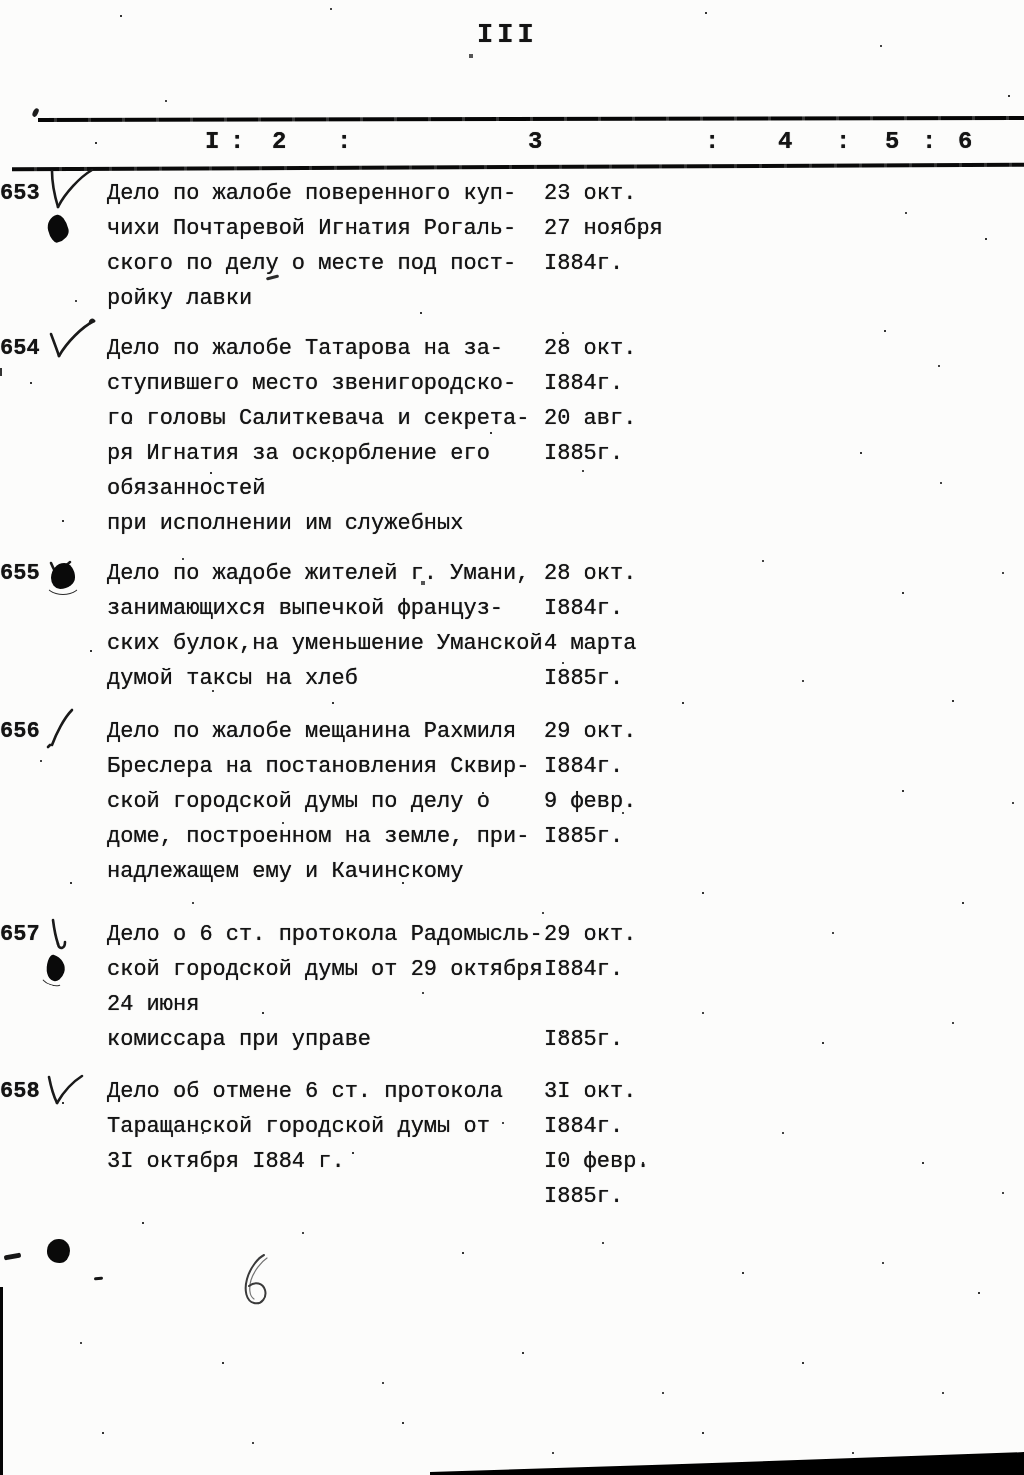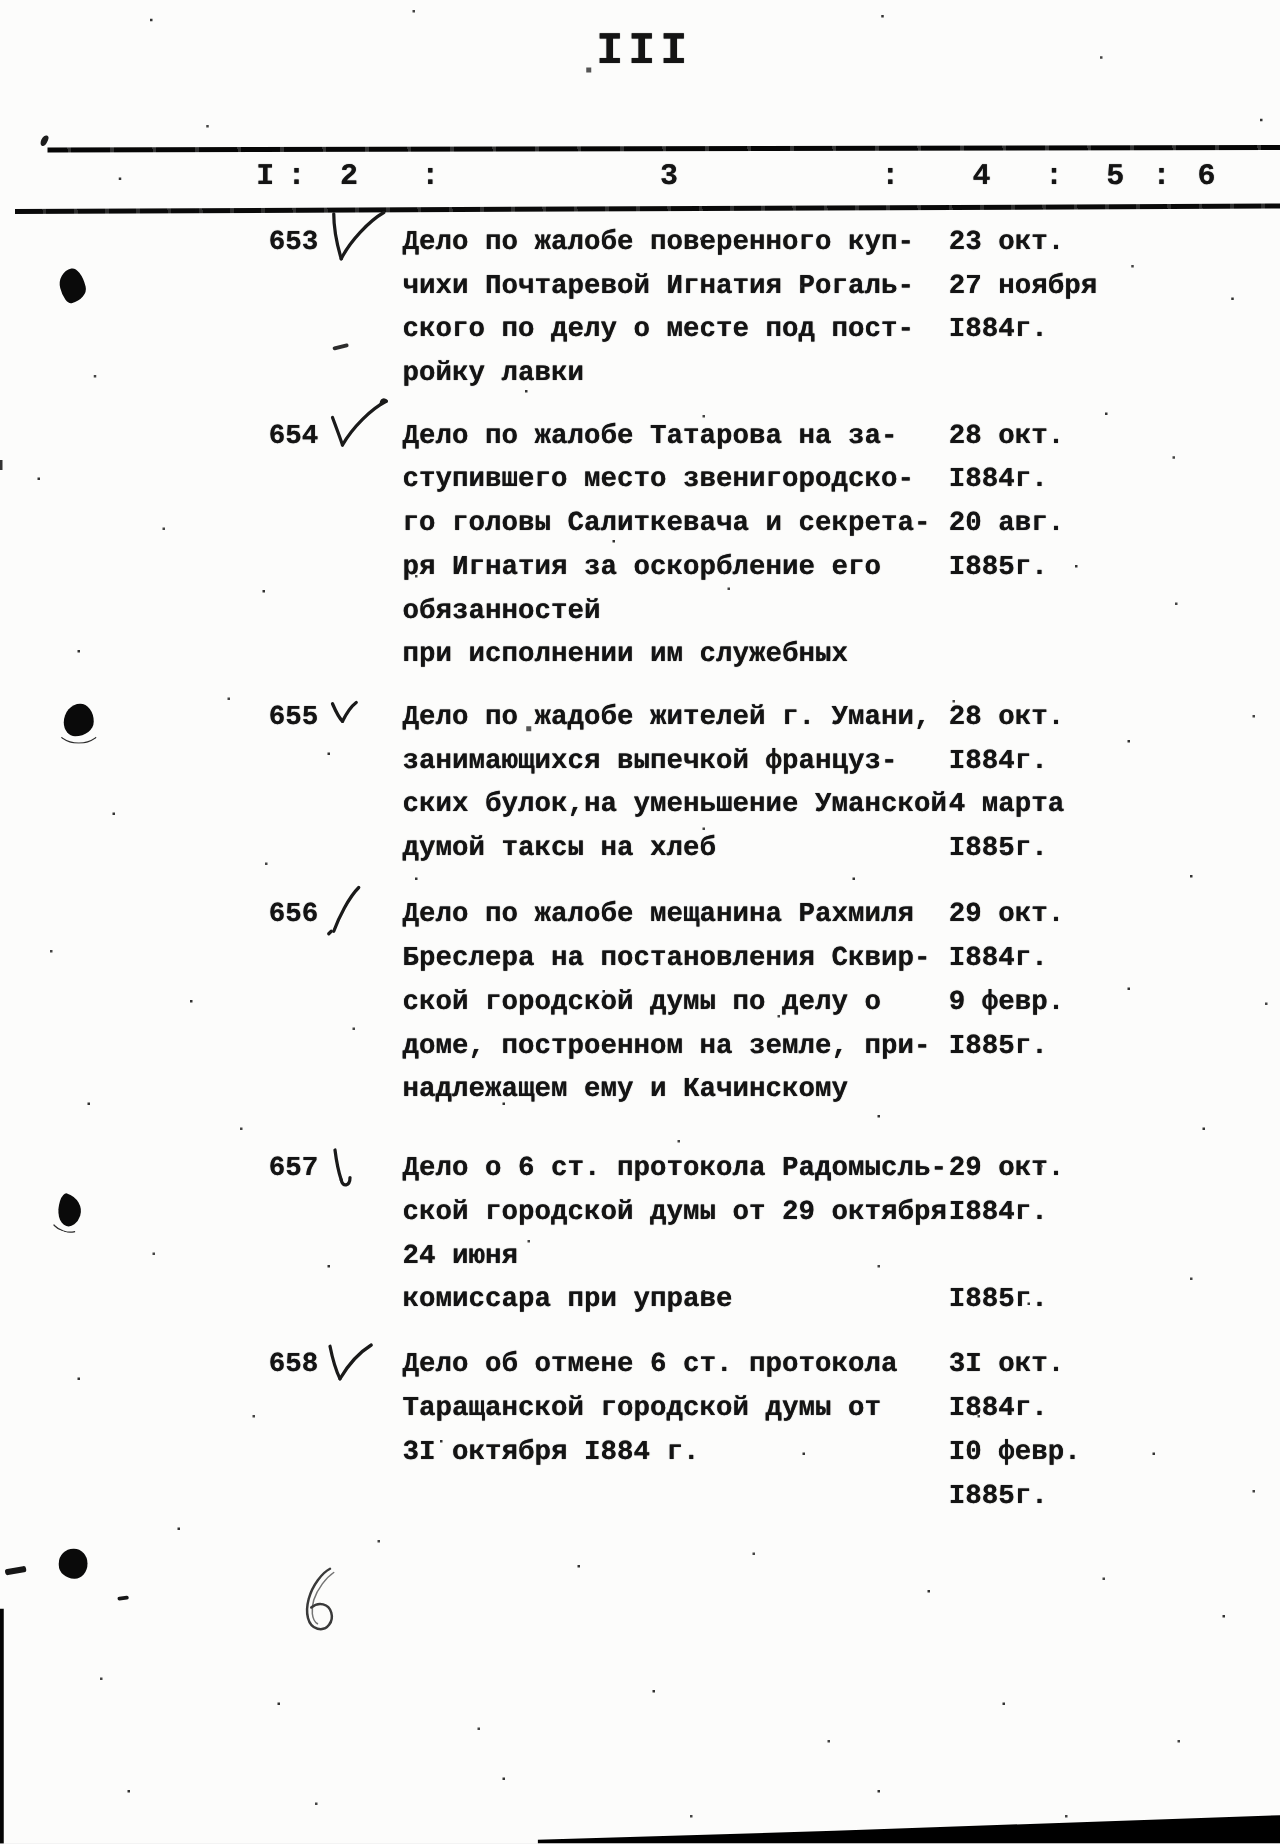--- a/index.html
+++ b/index.html
@@ -5,57 +5,57 @@
   html,body { margin:0; padding:0; background:#e8e8e6; }
   .sheet {
     position:relative; width:1024px; height:1475px; margin:0 auto;
     background:#fcfcfb; overflow:hidden;
     font-family:"Liberation Mono","DejaVu Sans Mono",monospace;
     color:#141414;
   }
   .ink { text-shadow:0 0 0.7px rgba(10,10,10,0.85); }
   .pagenum {
     position:absolute; left:477px; top:20px;
-    font-size:36px; font-weight:700; letter-spacing:4px;
+    font-size:27px; font-weight:700; letter-spacing:4px;
   }
   
   .rule { position:absolute; background:#0c0c0c; }
   .rule1 {
     left:38px; top:117px; width:986px; height:4px; transform:rotate(-0.12deg);
     background:repeating-linear-gradient(90deg,#060606 0 16px,#333 16px 19px,#060606 19px 34px);
   }
   .rule2 {
     left:12px; top:165px; width:1012px; height:4px; transform:rotate(-0.25deg);
     background:repeating-linear-gradient(90deg,#0a0a0a 0 22px,#2e2e2e 22px 25px);
   }
   .curl { position:absolute; left:33px; top:108px; width:5px; height:9px;
     background:#1d1d1d; border-radius:60% 40% 50% 50%; transform:rotate(24deg); }
   .cols span { position:absolute; top:128px; font-size:24px; font-weight:700;
     text-shadow:0 0 0.7px rgba(10,10,10,0.85); }
   
   .entries { position:absolute; left:0; top:176px; width:1024px; }
-  .entry { display:flex; padding-left:215px; }
+  .entry { display:flex; }
   .entry:nth-child(1){ margin-bottom:15px; }
   .entry:nth-child(2){ margin-bottom:15px; }
   .entry:nth-child(3){ margin-bottom:18px; }
   .entry:nth-child(4){ margin-bottom:28px; }
   .entry:nth-child(5){ margin-bottom:17px; }
   .numcell { width:107px; position:relative; flex:0 0 auto;
     font-size:22px; font-weight:700; line-height:35px; }
   .numcell svg { position:absolute; }
   .chk-v-tall  { left:44px; top:-9px; }
   .chk-v-tall2 { left:44px; top:-13px; }
   .chk-v-small { left:48px; top:3px; }
   .chk-slash   { left:46px; top:-7px; }
   .chk-hook    { left:44px; top:0px; }
   .chk-v-bar   { left:44px; top:-2px; }
   .numcell svg path { stroke:#1a1a1a; stroke-width:2.6; fill:none;
     stroke-linecap:round; stroke-linejoin:round; }
   .lines { flex:1; }
-  .line { display:flex; height:35px; font-size:22px; font-weight:700; line-height:35px; }
+  .line { display:flex; height:35px; font-size:22px; font-weight:400; line-height:35px; }
   .desc { width:437px; white-space:pre; flex:0 0 auto; }
   .date { white-space:pre; }
   
   .blot { position:absolute; background:#0a0a0a; }
   .blot1 { left:48px; top:215px; width:20px; height:27px;
     border-radius:62% 38% 70% 30% / 48% 62% 38% 52%; transform:rotate(-14deg); }
   .blot2 { left:51px; top:563px; width:24px; height:26px;
     border-radius:55% 45% 62% 38% / 58% 55% 45% 42%; }
   .blot2::after { content:""; position:absolute; left:-7px; top:4px; width:36px; height:26px;
     border:1.6px solid transparent; border-bottom-color:#2b2b2b; border-radius:50%; }

